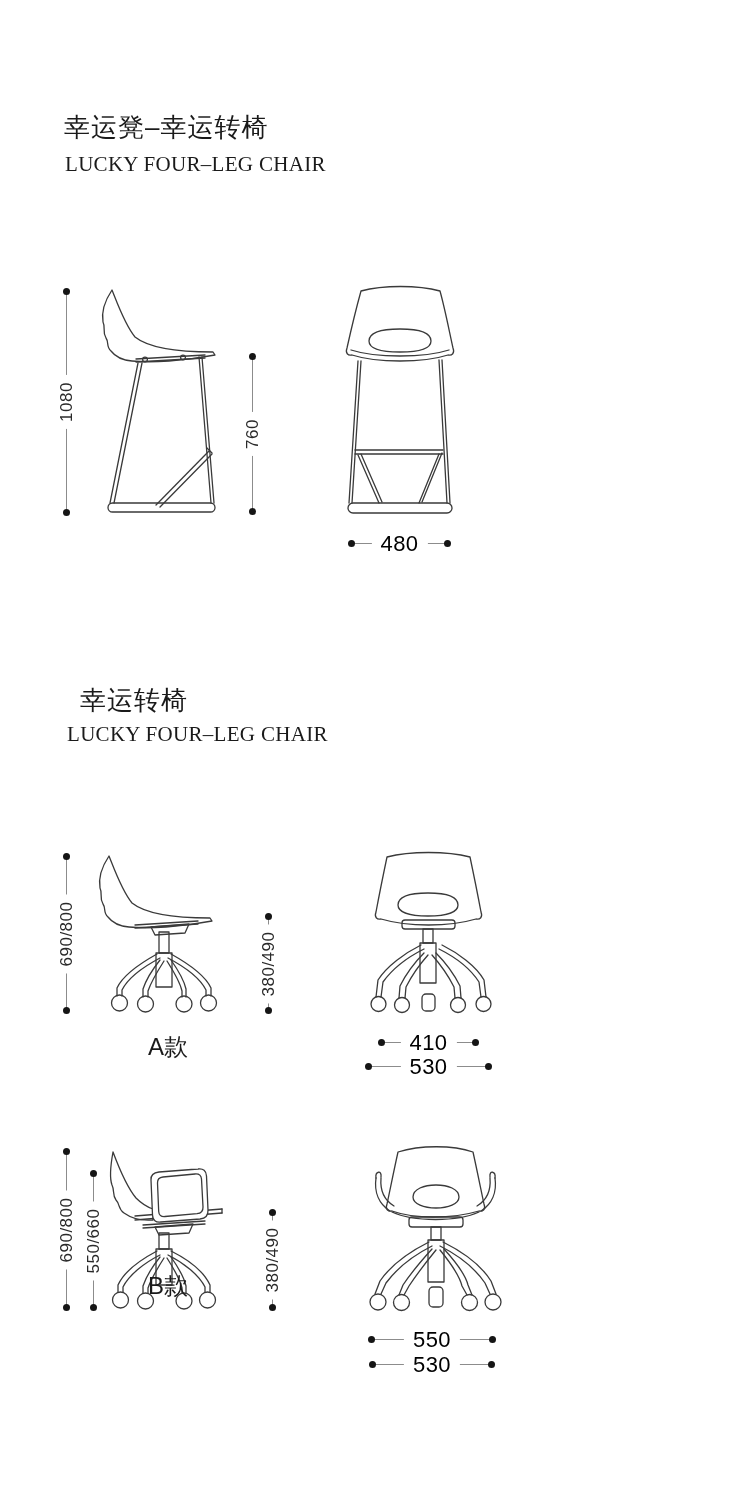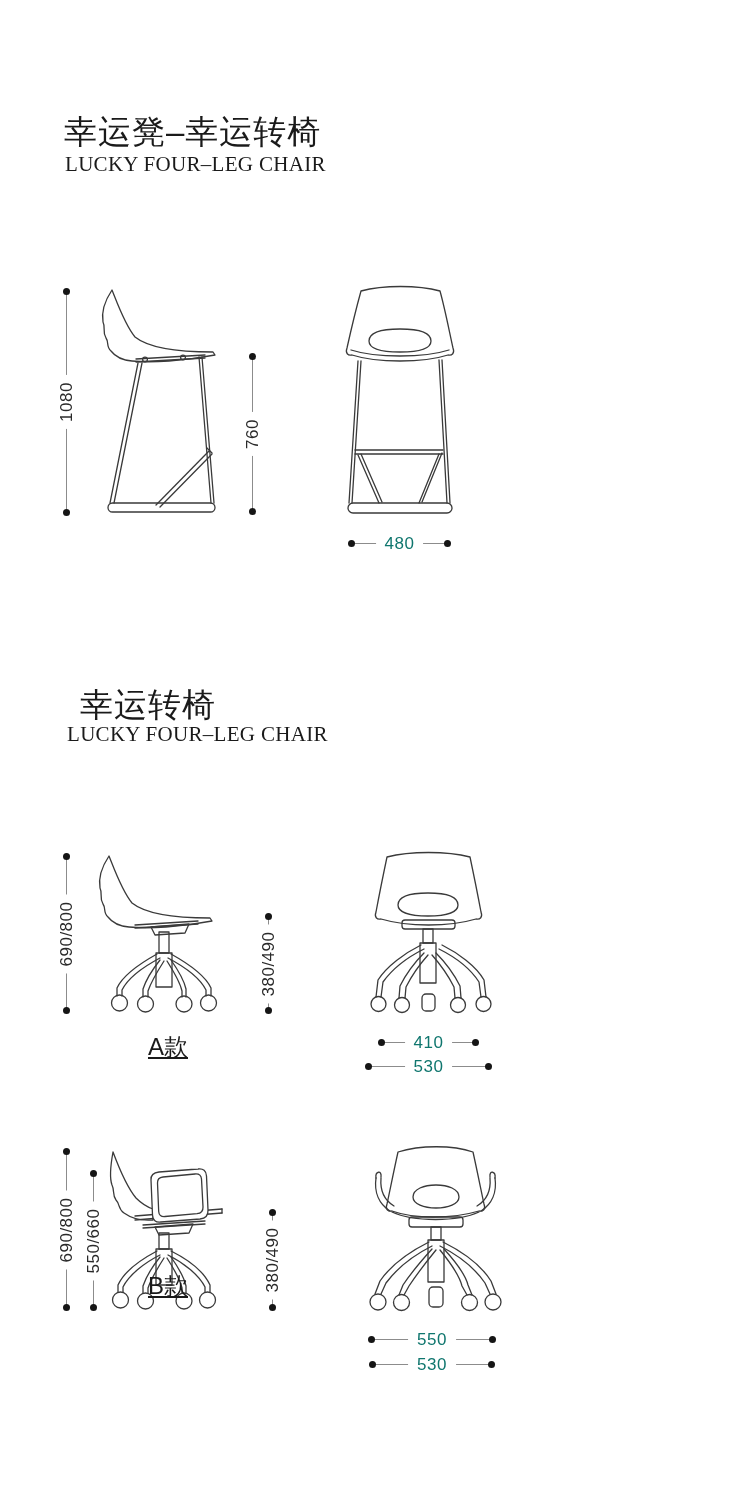--- a/index.html
+++ b/index.html
@@ -1,33 +1,33 @@
 <!DOCTYPE html>
 <html><head>
 <meta charset="utf-8">
 <style>
   html,body{margin:0;padding:0;background:#ffffff;}
   body{width:750px;height:1500px;font-family:"Liberation Sans","DejaVu Sans",sans-serif;color:#1c1c1c;}
   .canvas{position:relative;width:750px;height:1500px;background:#fff;overflow:hidden;}
 
-  .title-cn{position:absolute;font-size:33px;font-weight:500;letter-spacing:1px;color:#1a1a1a;white-space:nowrap;}
+  .title-cn{position:absolute;font-size:26px;font-weight:500;letter-spacing:1px;color:#1a1a1a;white-space:nowrap;}
   .title-en{position:absolute;font-size:21px;font-weight:400;letter-spacing:0.3px;color:#1a1a1a;white-space:nowrap;font-family:Liberation Serif, serif;}
-  .variant-label{position:absolute;font-size:24px;color:#1a1a1a;width:90px;text-align:center;text-decoration:underline;}
+  .variant-label{position:absolute;font-size:24px;color:#1a1a1a;width:90px;text-align:center;}
 
   .vdim{position:absolute;width:1px;background:#8c8c8c;}
   .hdim{position:absolute;height:1px;background:#8c8c8c;}
   .dot{position:absolute;width:7px;height:7px;border-radius:50%;background:#151515;}
   .vdim .dot{left:-3px;}
   .vdim .dot.d1{top:-3px;}
   .vdim .dot.d2{bottom:-3px;}
   .hdim .dot{top:-3px;}
   .hdim .dot.d1{left:-3px;}
   .hdim .dot.d2{right:-3px;}
   .vlabel{position:absolute;left:50%;top:50%;transform:translate(-50%,-50%) rotate(-90deg);background:#fff;padding:0 7px;font-size:17px;color:#2a2a2a;white-space:nowrap;letter-spacing:0.5px;}
-  .hlabel{position:absolute;left:50%;top:50%;transform:translate(-50%,-50%);background:#fff;padding:0 9px;font-size:17px;color:#0f766e;white-space:nowrap;letter-spacing:0.5px;}
+  .hlabel{position:absolute;left:50%;top:50%;transform:translate(-50%,-50%);background:#fff;padding:0 9px;font-size:22px;color:#000000;white-space:nowrap;letter-spacing:0.5px;}
 
   svg{position:absolute;overflow:visible;}
   svg path, svg rect, svg circle{fill:none;stroke:#3a3a3a;stroke-width:1.3;stroke-linecap:round;stroke-linejoin:round;}
   svg .wfill{fill:#ffffff;}
 </style>
 </head>
 <body>
 
 <div class="canvas">
 

